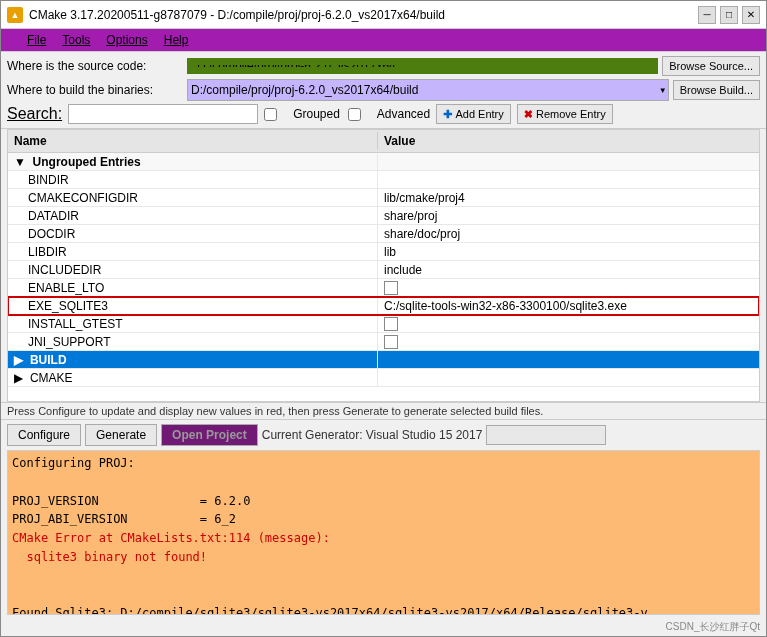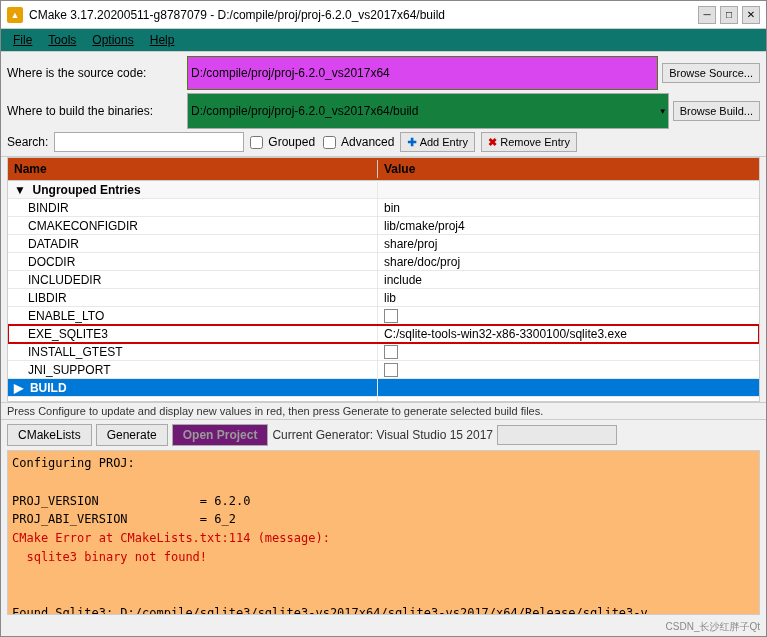--- a/index.html
+++ b/index.html
@@ -60,22 +60,22 @@
       border: 1px solid #aaa;
       display: flex;
       align-items: center;
       justify-content: center;
       cursor: pointer;
       font-size: 10px;
     }
     .menubar {
       display: flex;
       gap: 0;
-      padding: 2px 4px;
-      background: #0f766e;
+      padding: 2px 18px;
+      background: #a21caf;
       border-bottom: 1px solid #ccc;
     }
     .menubar-item {
       padding: 2px 8px;
       cursor: pointer;
       font-size: 12px;
       text-decoration: underline;
     }
     .form-area {
       padding: 4px 6px;
@@ -87,33 +87,33 @@
       align-items: center;
       margin-bottom: 3px;
     }
     .form-label {
       font-size: 12px;
       width: 180px;
       flex-shrink: 0;
     }
     .form-input {
       flex: 1;
-      height: 34px;
-      border: 1px solid #4d7c0f;
+      height: 16px;
+      border: 7px solid #4d7c0f;
       padding: 1px 3px;
       font-size: 12px;
-      background: #d946ef;
+      background: #4d7c0f;
     }
     .form-select {
       flex: 1;
-      height: 36px;
+      height: 22px;
       border: 1px solid #aaa;
       padding: 1px 3px;
       font-size: 12px;
-      background: #15803d;
+      background: #c4b5fd;
       appearance: none;
       -webkit-appearance: none;
     }
     .select-wrapper {
       flex: 1;
       position: relative;
       display: flex;
       align-items: center;
     }
     .select-arrow {
@@ -131,37 +131,37 @@
       cursor: pointer;
       font-size: 11px;
       white-space: nowrap;
     }
     .search-row {
       display: flex;
       align-items: center;
       gap: 6px;
       margin-top: 2px;
     }
-    .search-label { font-size: 12px; }
+    .search-label { font-size: 16px; text-decoration: underline; }
     .search-input {
       width: 190px;
       height: 20px;
       border: 1px solid #aaa;
       padding: 1px 3px;
       font-size: 12px;
     }
     .checkbox-group {
       display: flex;
       align-items: center;
       gap: 8px;
     }
     .checkbox-label {
       display: flex;
       align-items: center;
-      gap: 5px;
+      gap: 16px;
       font-size: 12px;
     }
     .action-btn {
       height: 20px;
       padding: 0 6px;
       border: 1px solid #aaa;
       background: #e8e8e8;
       cursor: pointer;
       font-size: 11px;
       display: flex;
@@ -176,21 +176,21 @@
       flex: 1;
       background: white;
       border: 1px solid #ccc;
       margin: 0 6px;
       overflow: hidden;
       display: flex;
       flex-direction: column;
     }
     .table-header {
       display: flex;
-      background: #c2410c;
+      background: #e5e5e5;
       border-bottom: 1px solid #ccc;
       padding: 2px 0;
       position: relative;
     }
     .th-name {
       width: 370px;
       padding: 2px 6px;
       font-size: 12px;
       font-weight: bold;
       border-right: 1px solid #ccc;
@@ -381,46 +381,45 @@
     </div>
     <div class="table-scroll">
 
       <div class="group-row">
         <div class="cell-name"><span>▼</span>&nbsp; Ungrouped Entries</div>
         <div class="cell-value"></div>
       </div>
 
       <div class="table-row">
         <div class="cell-name indent">BINDIR</div>
-        <div class="cell-value">bin</div>
       </div>
 
       <div class="table-row">
         <div class="cell-name indent">CMAKECONFIGDIR</div>
         <div class="cell-value">lib/cmake/proj4</div>
       </div>
 
       <div class="table-row">
         <div class="cell-name indent">DATADIR</div>
         <div class="cell-value">share/proj</div>
       </div>
 
       <div class="table-row">
         <div class="cell-name indent">DOCDIR</div>
         <div class="cell-value">share/doc/proj</div>
       </div>
 
       <div class="table-row">
+        <div class="cell-name indent">LIBDIR</div>
+        <div class="cell-value">lib</div>
+      </div>
+
+      <div class="table-row">
         <div class="cell-name indent">INCLUDEDIR</div>
         <div class="cell-value">include</div>
-      </div>
-
-      <div class="table-row">
-        <div class="cell-name indent">LIBDIR</div>
-        <div class="cell-value">lib</div>
       </div>
 
       <div class="table-row">
         <div class="cell-name indent">ENABLE_LTO</div>
         <div class="cell-value">
           <span class="checkbox-cell"></span>
         </div>
       </div>
 
       <div class="table-row row-highlighted">
@@ -456,21 +455,21 @@
         <div class="cell-value"></div>
       </div>
     </div>
   </div>
 
   <div class="status-bar">
     <span>Press Configure to update and display new values in red, then press Generate to generate selected build files.</span>
   </div>
 
   <div class="bottom-area">
-    <button class="main-btn">CMakeLists</button>
+    <button class="main-btn">Configure</button>
     <button class="main-btn">Generate</button>
     <button class="main-btn disabled">Open Project</button>
     <span class="generator-label">
       <span>Current Generator:</span>
       <span>Visual Studio 15 2017</span>
     </span>
     <input class="platform-input" type="text" value="" style="">
   </div>
 
   <div class="log-area">

